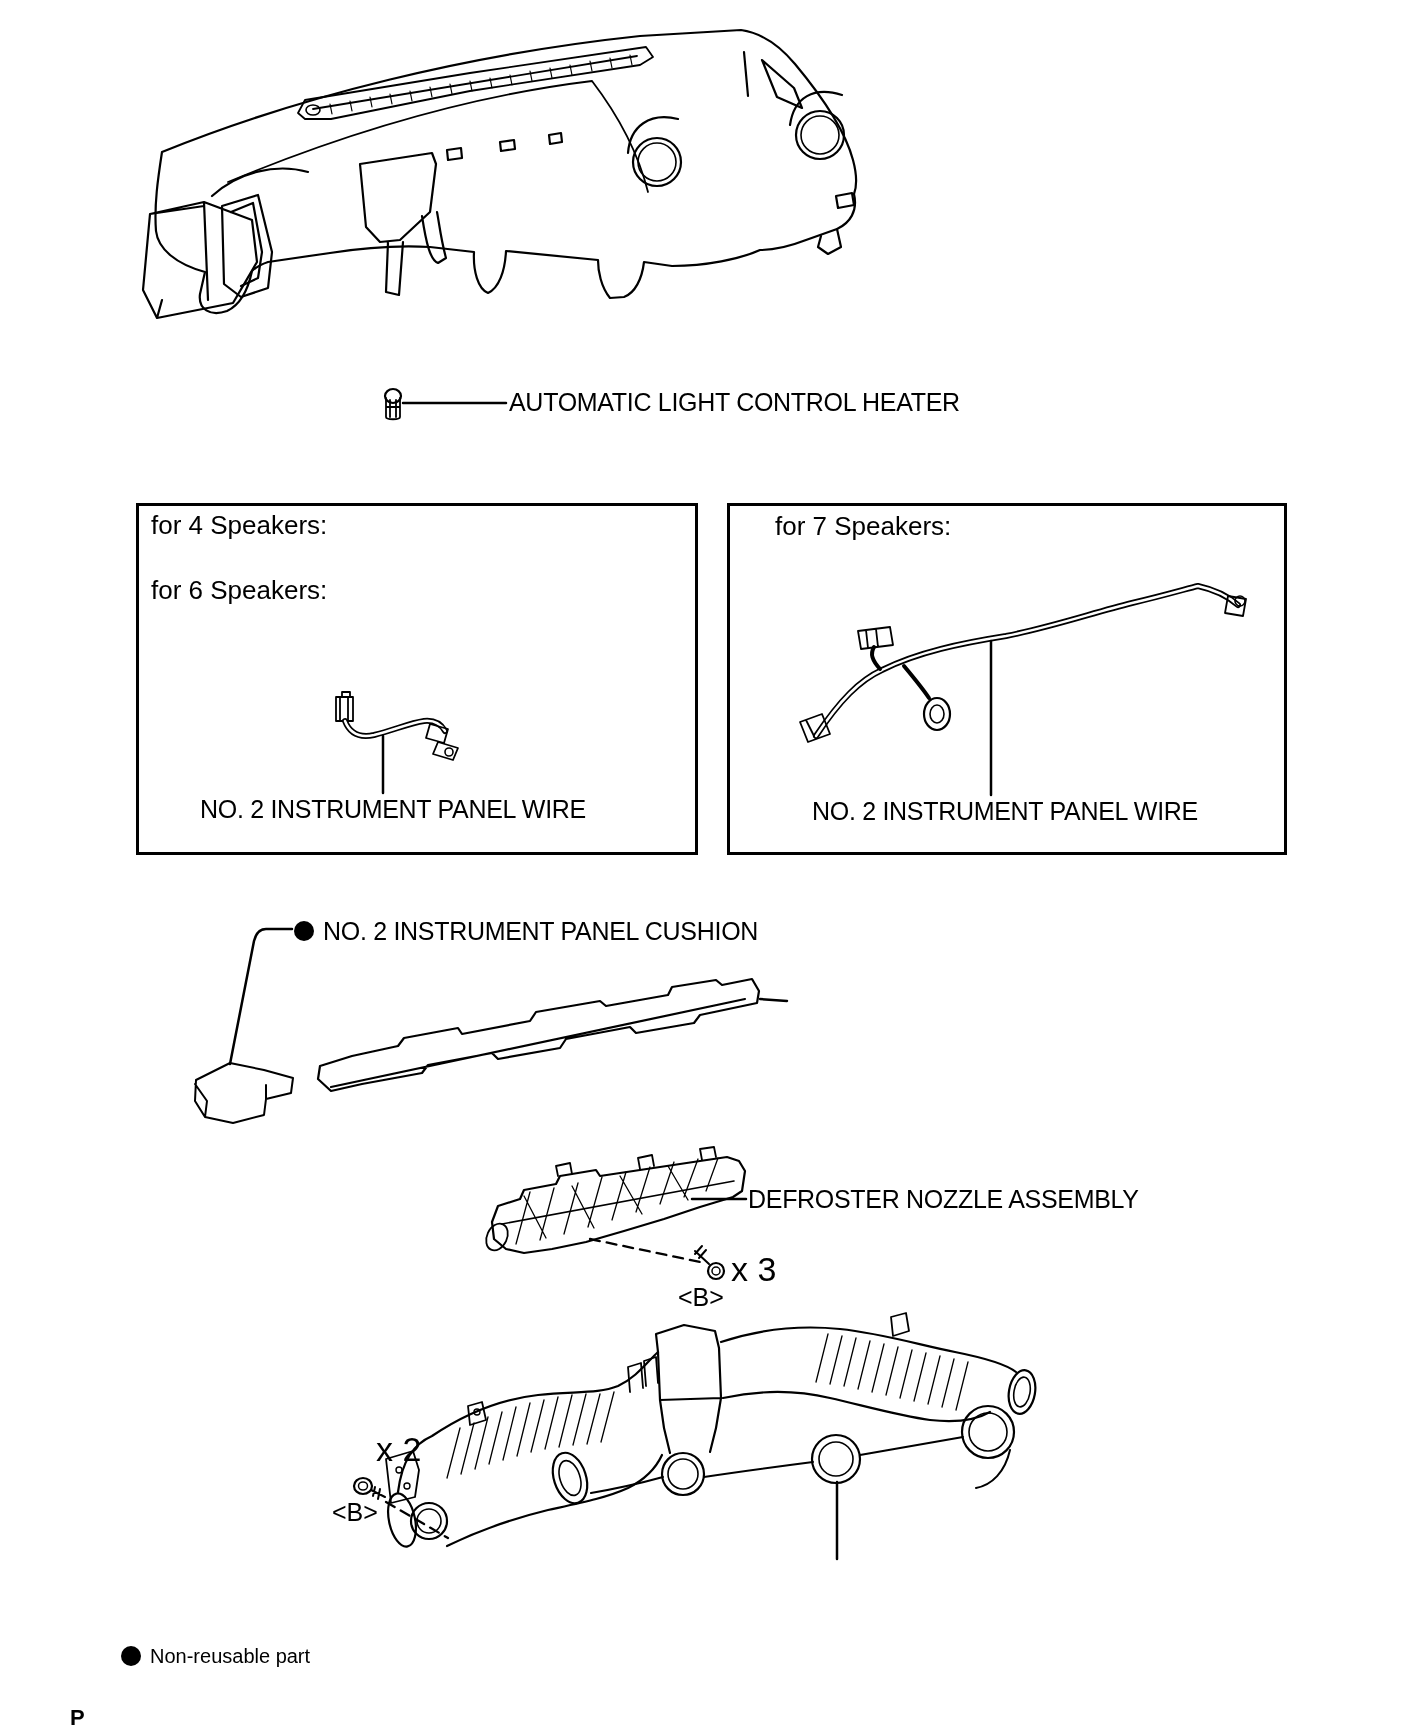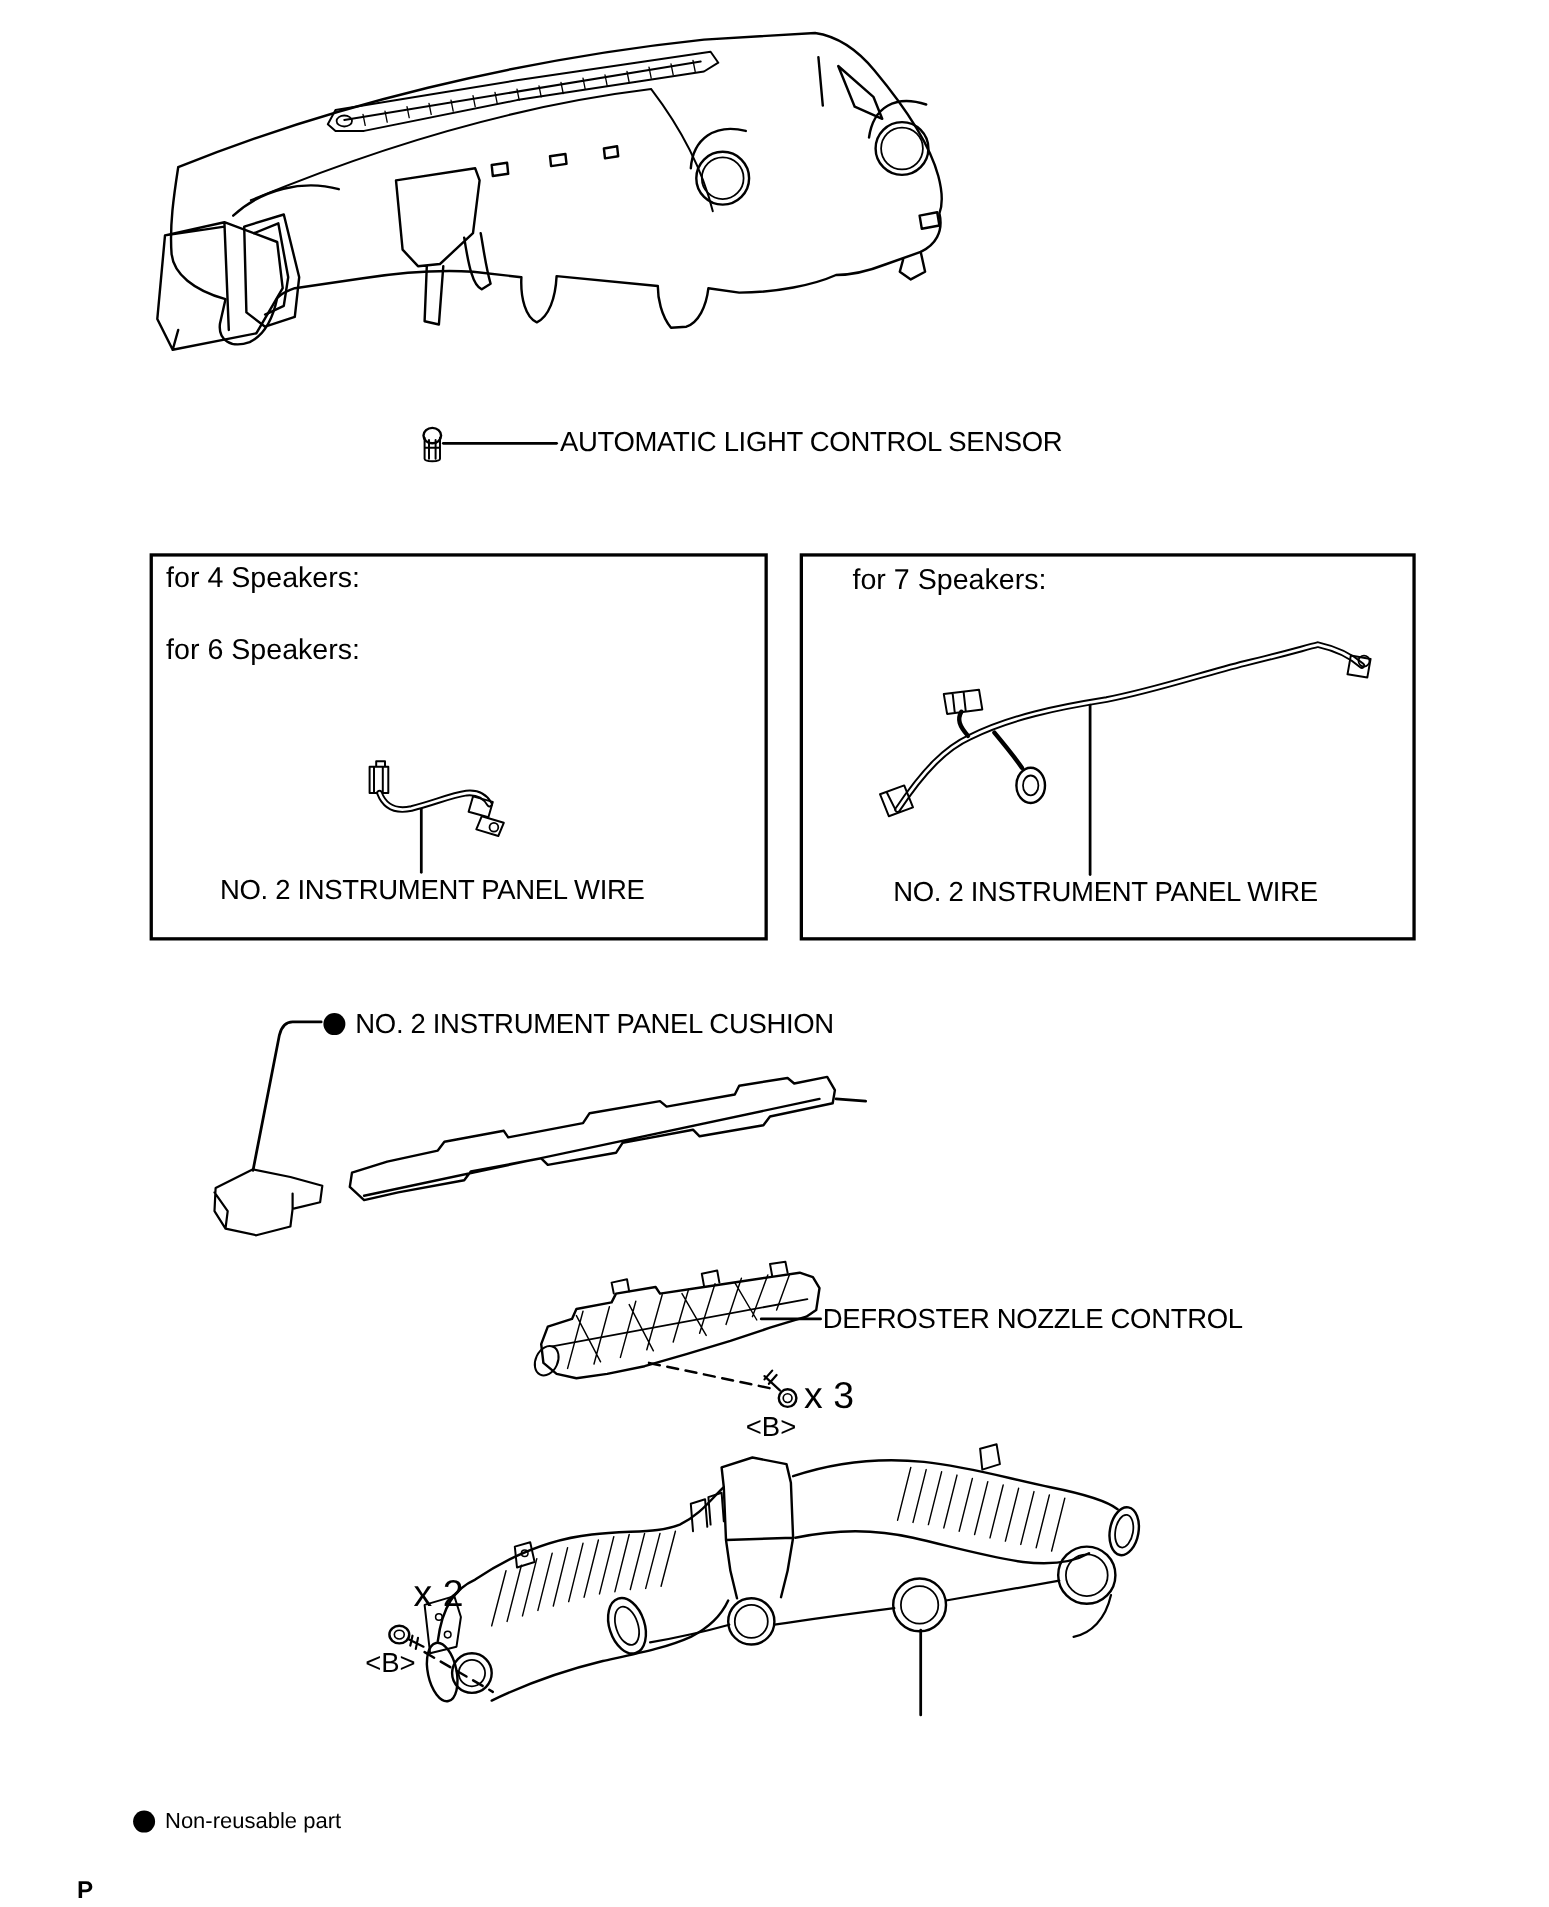--- a/index.html
+++ b/index.html
@@ -157,36 +157,36 @@
         <ellipse cx="363" cy="1486" rx="9" ry="8"></ellipse>
         <ellipse cx="363" cy="1486" rx="4.5" ry="4" stroke-width="1.5"></ellipse>
         <path d="M371,1490 L385,1497 M375,1487 L373,1496 M380,1489 L378,1499" stroke-width="2"></path>
       </g>
     </g>
   </svg>
 
   <div class="speaker-box" style="left:136px; top:503px; width:562px; height:352px;"></div>
   <div class="speaker-box" style="left:727px; top:503px; width:560px; height:352px;"></div>
 
-  <div class="lbl" style="left:509px; top:389px;">AUTOMATIC LIGHT CONTROL SENSOR</div>
+  <div class="lbl" style="left:509px; top:389px;">AUTOMATIC LIGHT CONTROL HEATER</div>
 
   <div class="lbl mixed" style="left:151px; top:512px;">for 4 Speakers:</div>
   <div class="lbl mixed" style="left:151px; top:577px;">for 6 Speakers:</div>
   <div class="lbl" style="left:200px; top:796px;">NO. 2 INSTRUMENT PANEL WIRE</div>
 
   <div class="lbl mixed" style="left:775px; top:513px;">for 7 Speakers:</div>
   <div class="lbl" style="left:812px; top:798px;">NO. 2 INSTRUMENT PANEL WIRE</div>
 
   <div class="bullet-label" style="left:294px; top:918px;">
     <span class="bullet"></span>
     <span class="txt">NO. 2 INSTRUMENT PANEL CUSHION</span>
   </div>
 
 
-  <div class="lbl" style="left:748px; top:1186px;">DEFROSTER NOZZLE CONTROL</div>
+  <div class="lbl" style="left:748px; top:1186px;">DEFROSTER NOZZLE ASSEMBLY</div>
   <div class="lbl count" style="left:731px; top:1256px;">x 3</div>
   <div class="lbl bcode" style="left:678px; top:1284px;">&lt;B&gt;</div>
 
   <div class="lbl count" style="left:376px; top:1436px;">x 2</div>
   <div class="lbl bcode" style="left:332px; top:1499px;">&lt;B&gt;</div>
 
   <div class="bullet-label legend" style="left:121px; top:1643px;">
     <span class="bullet"></span>
     <span class="txt">Non-reusable part</span>
   </div>

